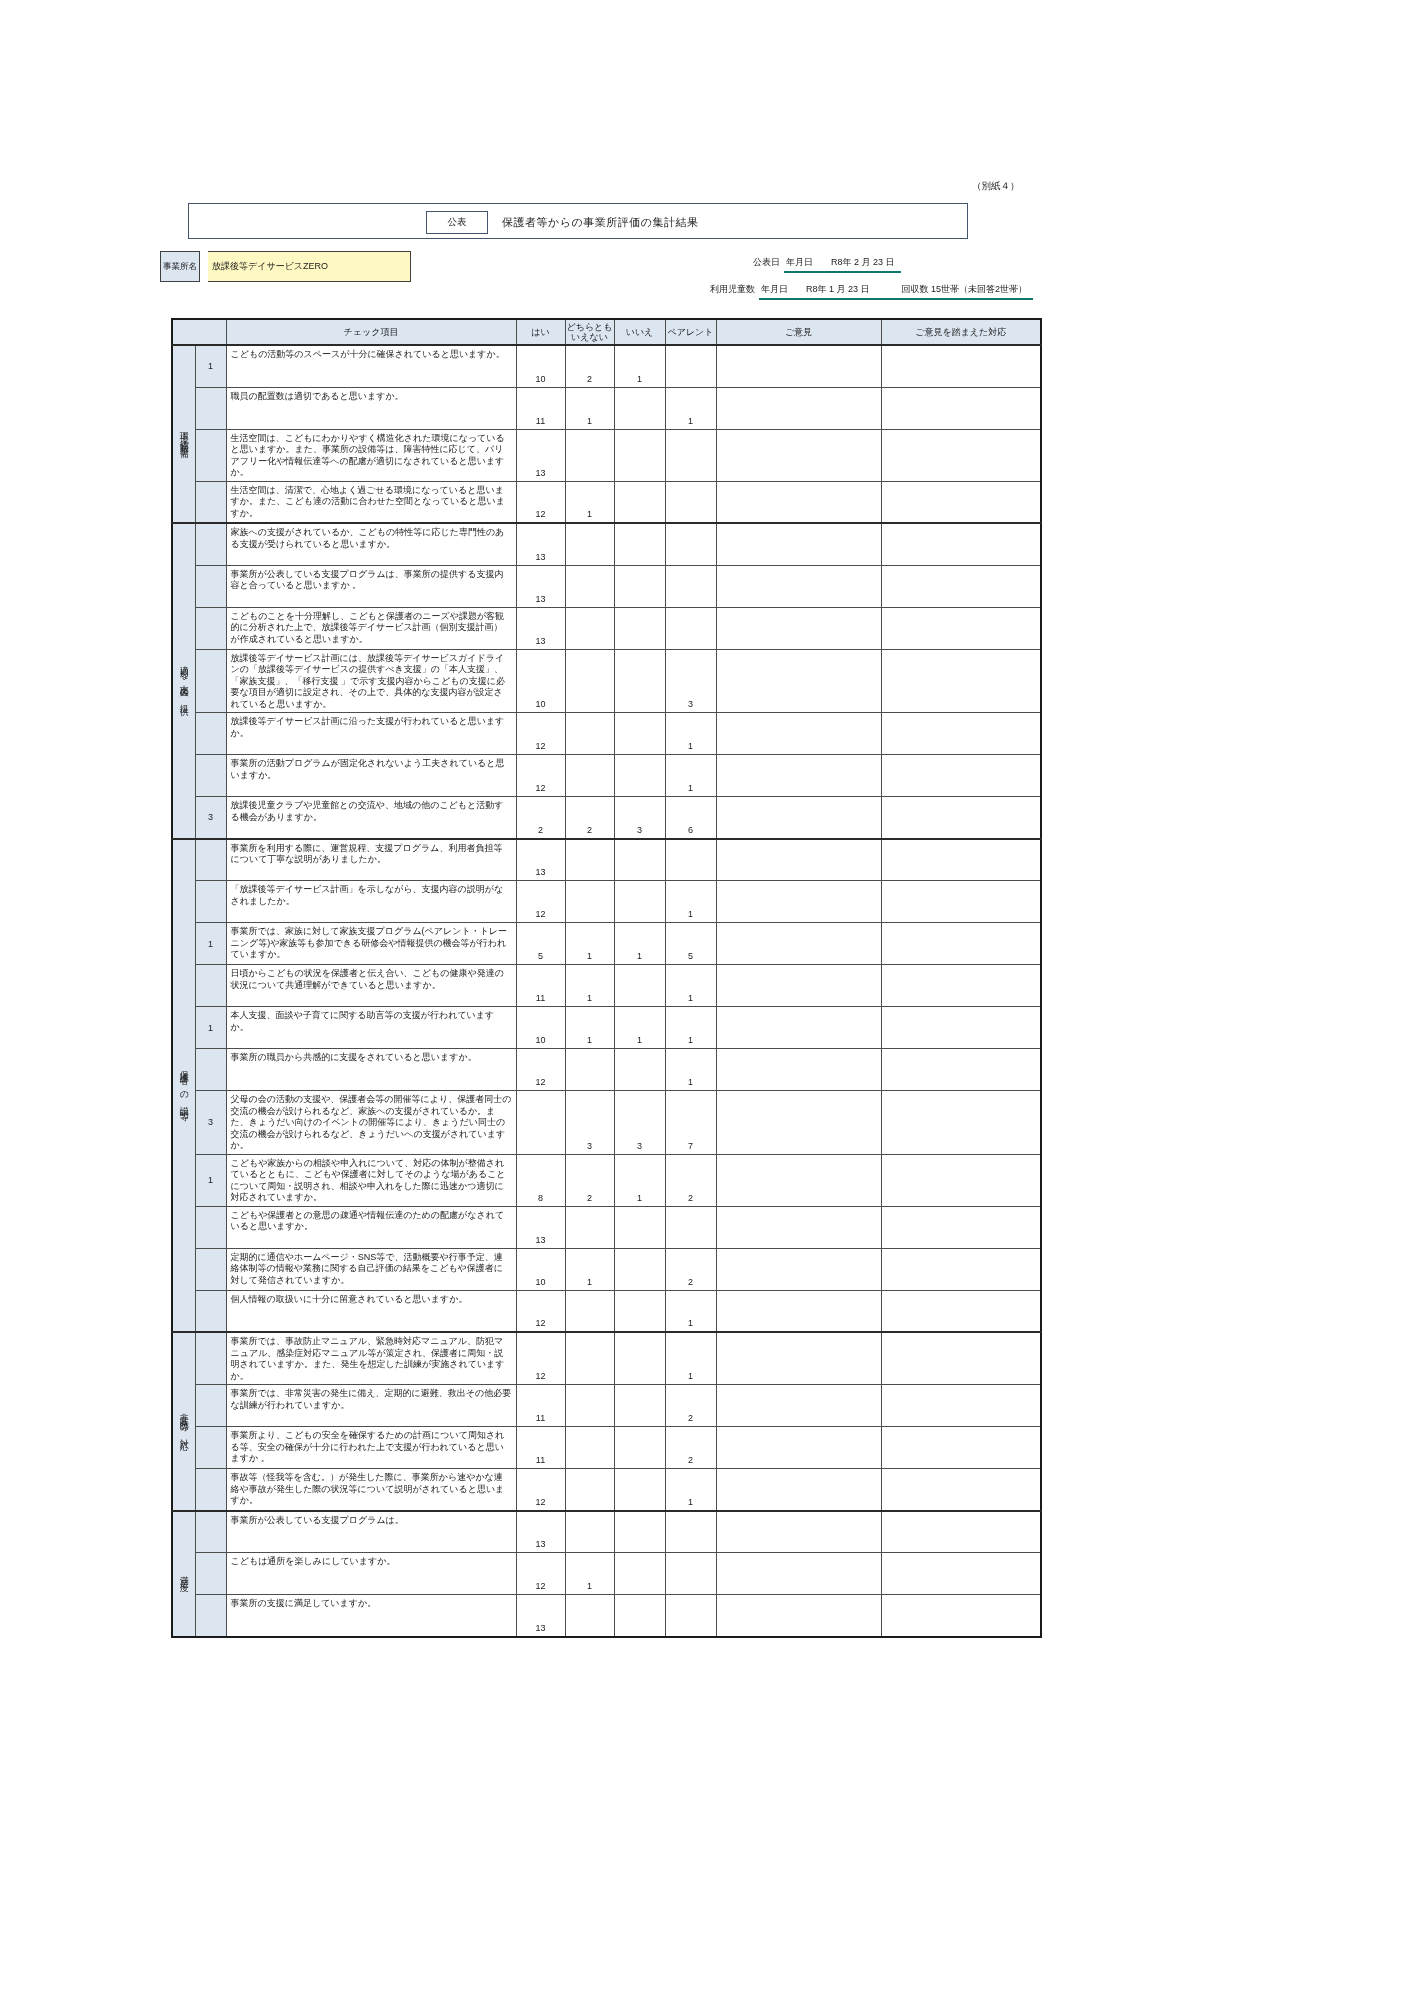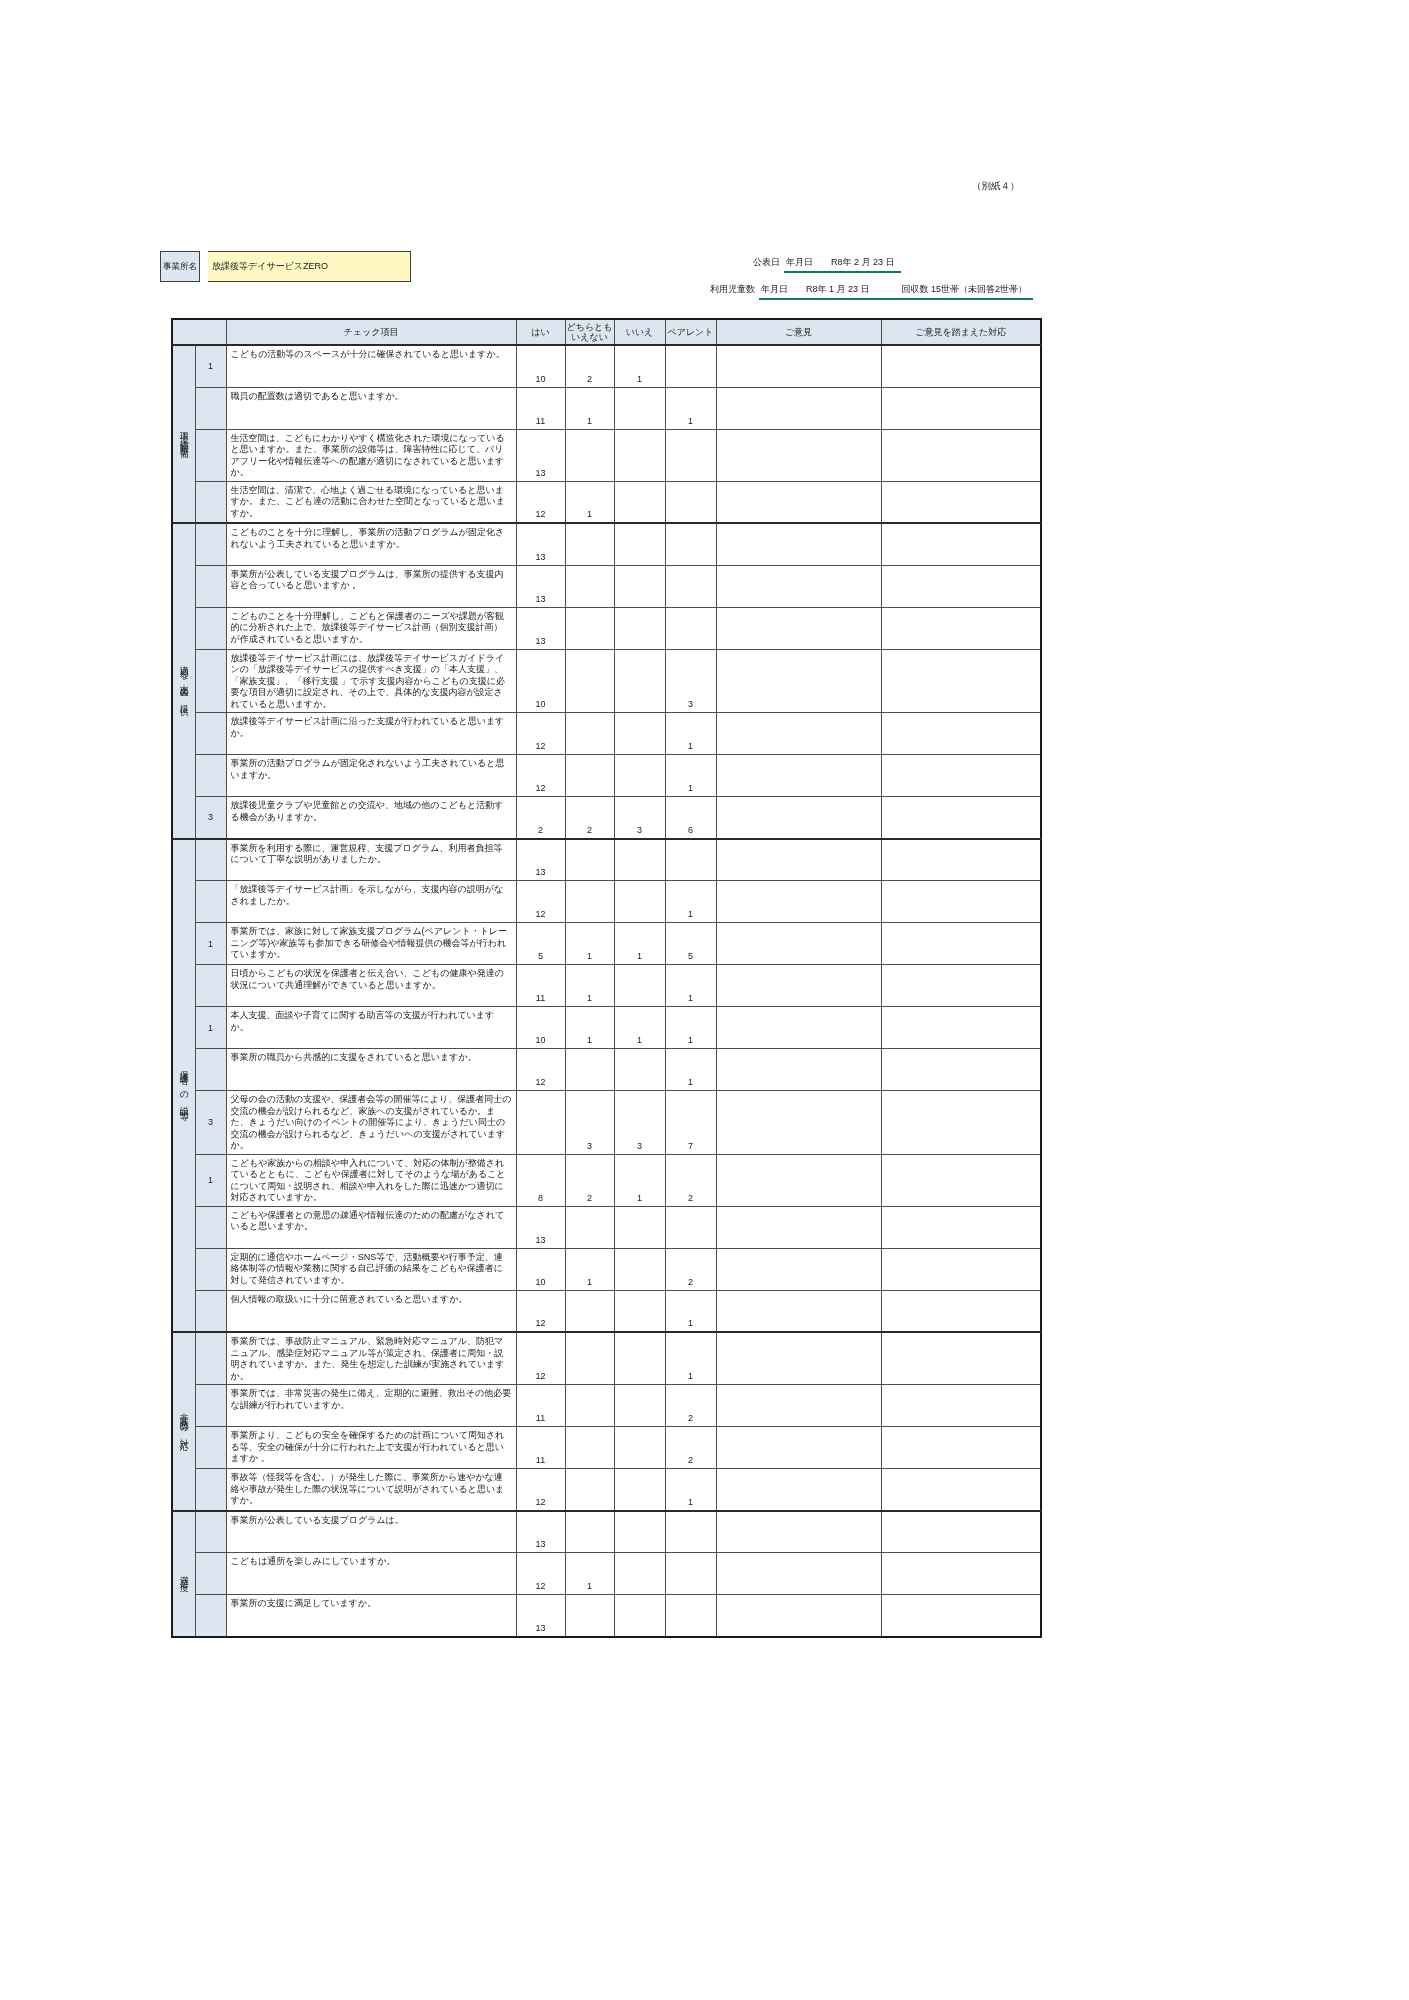--- a/index.html
+++ b/index.html
@@ -47,20 +47,24 @@
   td.val { vertical-align:bottom; text-align:center; padding-bottom:3px; font-size:9.5px; }
   td.op  { background:#fff; }
 </style>
 </head>
 <body>
 
 <div class="page">
 
   <div class="corner-note">（別紙４）</div>
 
+  <div class="title-box">
+    <div class="pub-box">公表</div>
+    <div class="doc-title">保護者等からの事業所評価の集計結果</div>
+  </div>
 
   <div class="office-row">
     <div class="office-label">事業所名</div>
     <div class="office-value">放課後等デイサービスZERO</div>
   </div>
 
   <div class="meta-line meta1">
     <span class="ml">公表日</span><span class="ul">年月日　　R8年 2 月 23 日</span>
   </div>
 
@@ -131,21 +135,21 @@
           <td class="val">12</td>
           <td class="val">1</td>
           <td class="val"></td>
           <td class="val"></td>
           <td class="op"></td>
           <td class="op"></td>
         </tr>
         <tr class="sec-top">
           <td class="cat" rowspan="7">適切な支援の提供</td>
           <td class="num"></td>
-          <td class="q">こどものことを十分に理解し、事業所の活動プログラムが固定化されないよう工夫されていると思いますか。</td>
+          <td class="q">家族への支援がされているか、こどもの特性等に応じた専門性のある支援が受けられていると思いますか。</td>
           <td class="val">13</td>
           <td class="val"></td>
           <td class="val"></td>
           <td class="val"></td>
           <td class="op"></td>
           <td class="op"></td>
         </tr>
         <tr>
           <td class="num"></td>
           <td class="q">事業所が公表している支援プログラムは、事業所の提供する支援内容と合っていると思いますか 。</td>

